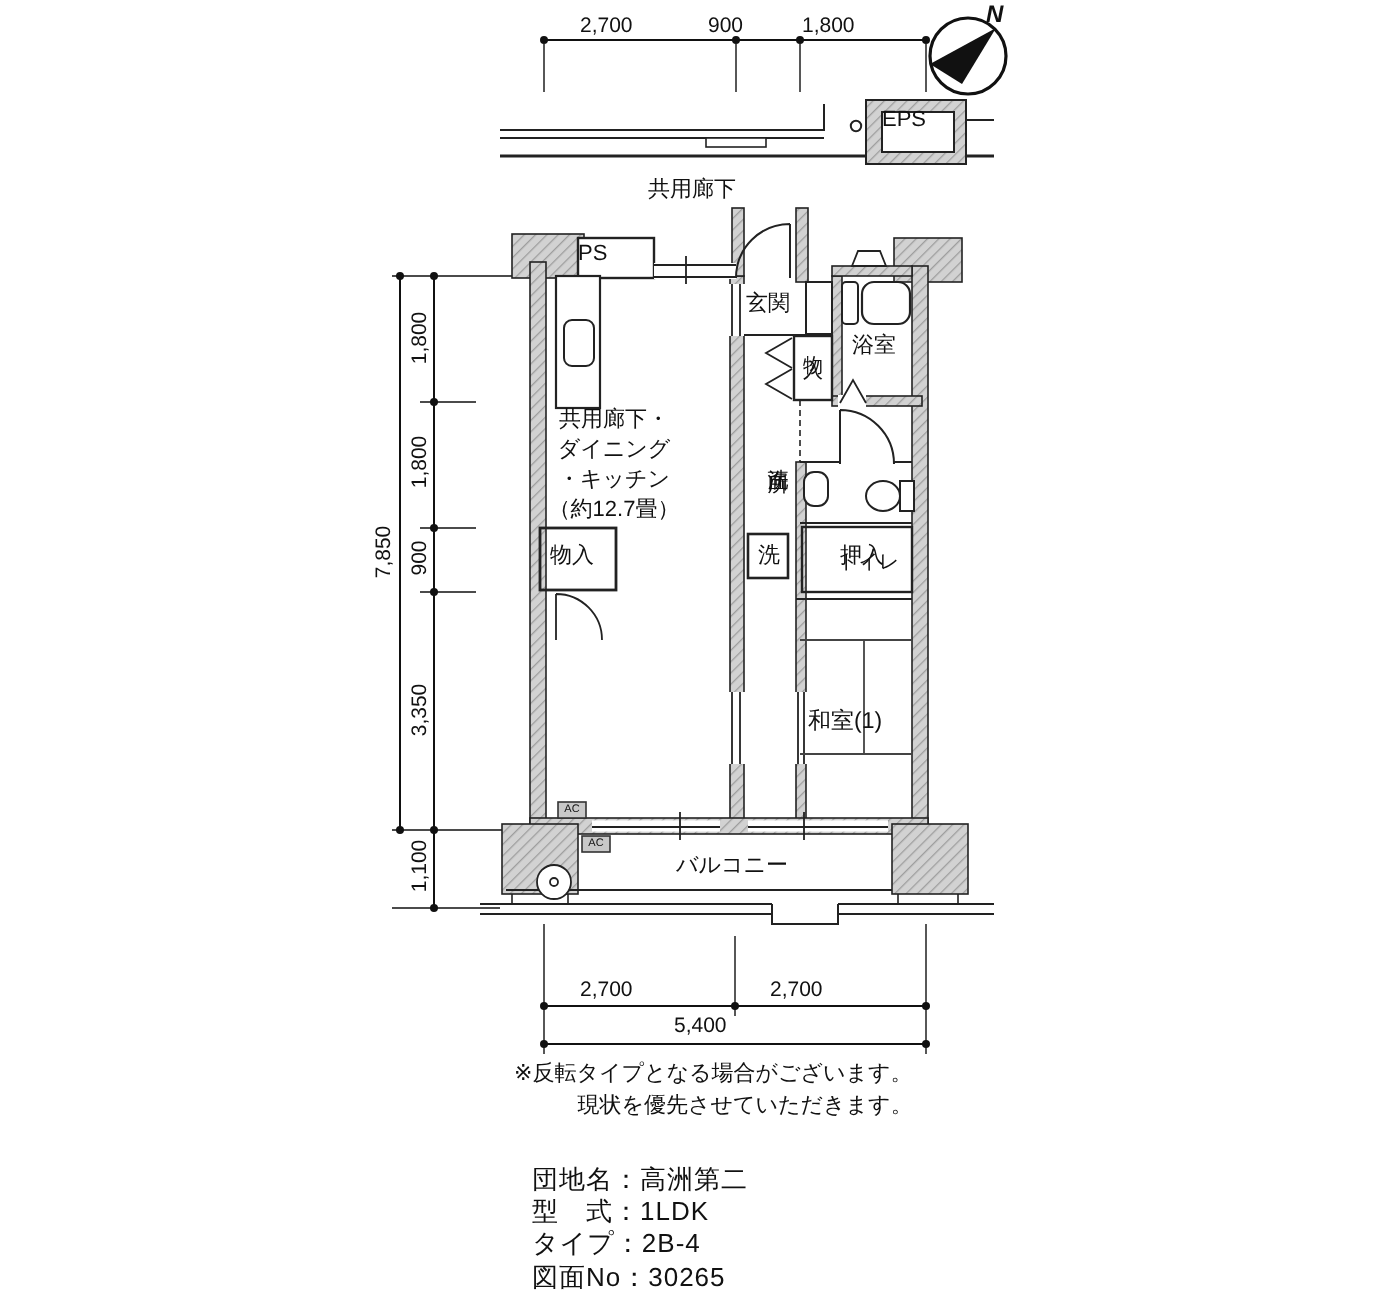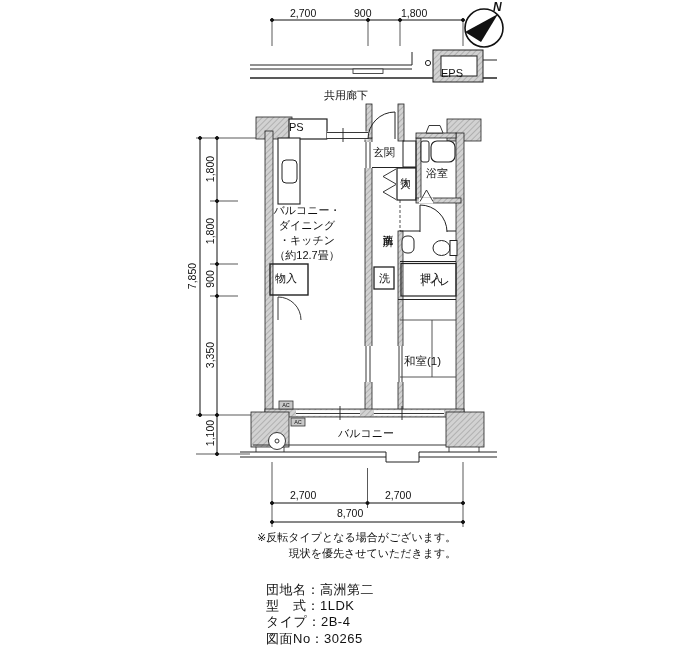--- a/index.html
+++ b/index.html
@@ -156,29 +156,29 @@
     <circle cx="277" cy="441" r="2" stroke-width="0.9"></circle>
   </g>
 
   <g stroke="#333" fill="#c8c8c8">
     <rect x="279" y="401" width="14" height="8" stroke-width="0.8"></rect>
     <rect x="291" y="418" width="14" height="8" stroke-width="0.8"></rect>
   </g>
 </svg>
 
 <div class="lbl nlbl" style="left:493px;top:1px;">N</div>
-<div class="lbl c" style="left:441px;top:68px;width:42px;">EPS</div>
+<div class="lbl c" style="left:441px;top:55px;width:42px;">EPS</div>
 <div class="lbl c" style="left:324px;top:90px;width:64px;">共用廊下</div>
 <div class="lbl c" style="left:289px;top:122px;width:38px;">PS</div>
 <div class="lbl" style="left:373px;top:147px;text-align:center;">玄関</div>
 <div class="lbl" style="left:426px;top:168px;">浴室</div>
 <div class="lbl v" style="left:400px;top:170px;font-size:10px;">物入</div>
 
 <div class="ldkblock">
-  <div>バルコニー・</div>
+  <div>共用廊下・</div>
   <div>ダイニング</div>
   <div>・キッチン</div>
   <div>（約12.7畳）</div>
 </div>
 
 <div class="lbl v" style="left:383px;top:226px;font-size:10.5px;">洗面所</div>
 <div class="lbl" style="left:419px;top:247px;font-size:10px;margin-top:30px;">トイレ</div>
 <div class="lbl" style="left:379px;top:273px;">洗</div>
 <div class="lbl" style="left:275px;top:273px;">物入</div>
 <div class="lbl" style="left:420px;top:273px;">押入</div>
@@ -193,21 +193,21 @@
 
 <div class="lbl rot" style="left:165px;top:270px;">7,850</div>
 <div class="lbl rot" style="left:183px;top:163px;">1,800</div>
 <div class="lbl rot" style="left:183px;top:225px;">1,800</div>
 <div class="lbl rot" style="left:183px;top:273px;">900</div>
 <div class="lbl rot" style="left:183px;top:349px;">3,350</div>
 <div class="lbl rot" style="left:183px;top:427px;">1,100</div>
 
 <div class="lbl dim c" style="left:290px;top:490px;width:60px;">2,700</div>
 <div class="lbl dim c" style="left:385px;top:490px;width:60px;">2,700</div>
-<div class="lbl dim c" style="left:337px;top:508px;width:60px;">8,700</div>
+<div class="lbl dim c" style="left:337px;top:508px;width:60px;">5,400</div>
 
 <div class="noteblock">
   <div>※反転タイプとなる場合がございます。</div>
   <div>　現状を優先させていただきます。</div>
 </div>
 
 <div class="infoblock">
   <div>団地名：高洲第二</div>
   <div>型　式：1LDK</div>
   <div>タイプ：2B-4</div>

